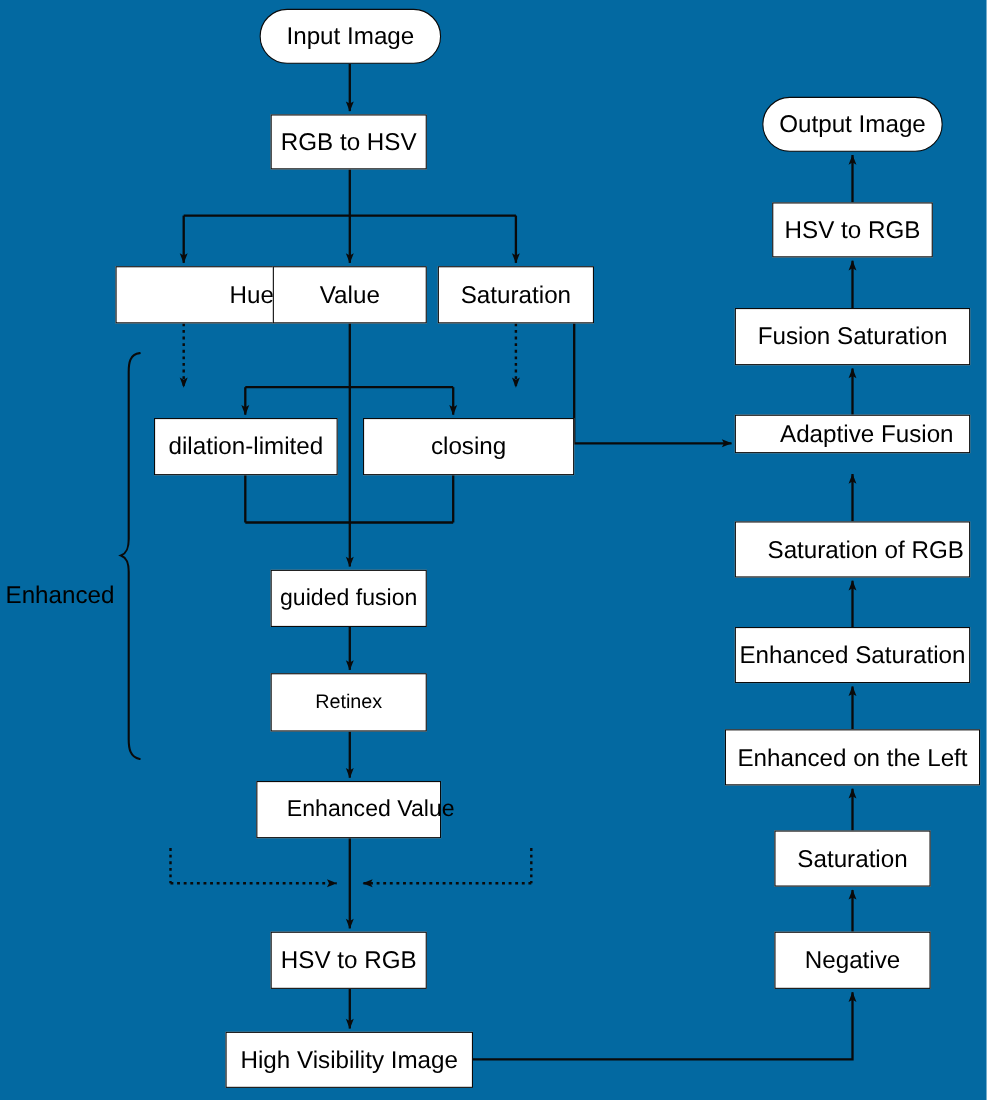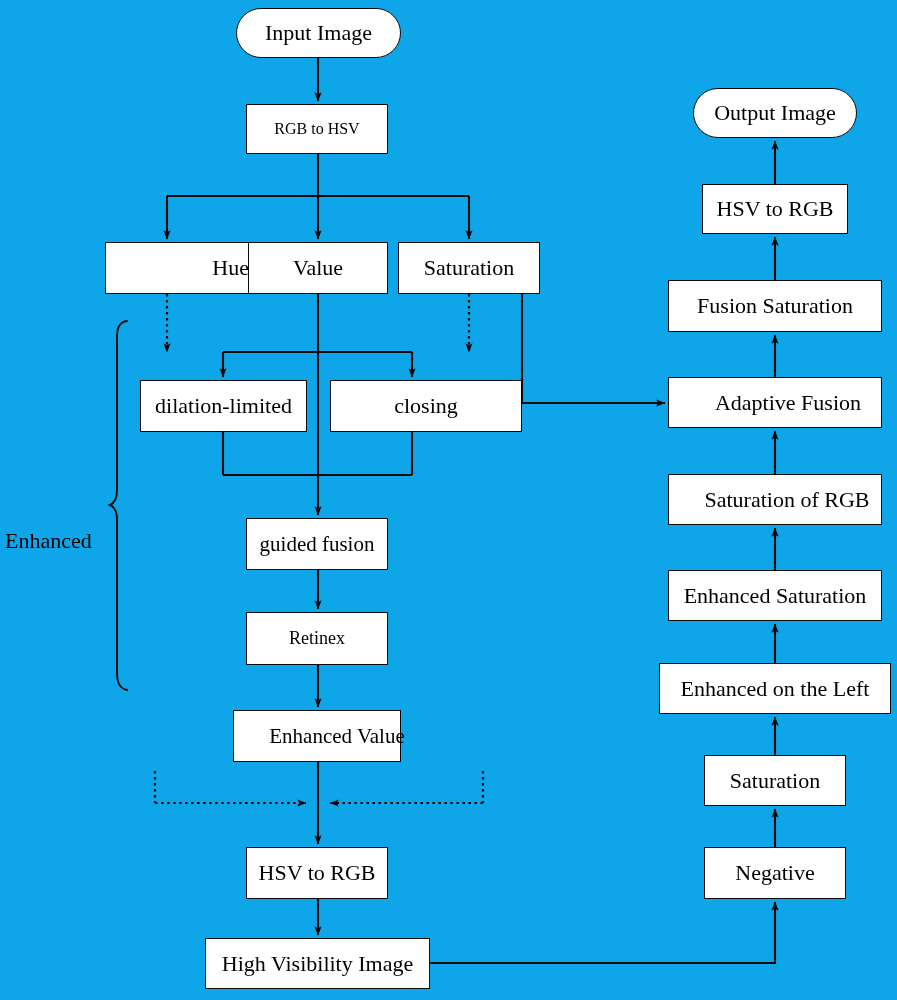--- a/index.html
+++ b/index.html
@@ -4,22 +4,22 @@
 <style>
   html, body {
     margin: 0;
     padding: 0;
     background: #ffffff;
   }
   #canvas {
     position: relative;
     width: 897px;
     height: 1000px;
-    background: #0ea5e9;
-    font-family: Liberation Serif, serif;
+    background: #0369a1;
+    font-family: Liberation Sans, sans-serif;
     overflow: hidden;
   }
   svg.wires {
     position: absolute;
     left: 0;
     top: 0;
     width: 897px;
     height: 1000px;
     pointer-events: none;
   }
@@ -122,21 +122,21 @@
         C115,507 117,511 117,520
         L117,672
         C117,680 118,688 127,690"></path>
     </g>
   </svg>
 
   <div class="node rounded" style="left:236px; top:8px; width:165px; height:50px; font-size:22px;">
     <span>Input Image</span>
   </div>
 
-  <div class="node" style="left:246px; top:104px; width:142px; height:50px; font-size:16px;">
+  <div class="node" style="left:246px; top:104px; width:142px; height:50px; font-size:22px;">
     <span>RGB to HSV</span>
   </div>
 
   <div class="node" style="left:105px; top:242px; width:145px; height:52px; font-size:22px;justify-content:flex-end;">
     <span>Hue</span>
   </div>
 
   <div class="node" style="left:248px; top:242px; width:140px; height:52px; font-size:22px;">
     <span>Value</span>
   </div>
@@ -186,21 +186,21 @@
   </div>
 
   <div class="node" style="left:668px; top:570px; width:214px; height:51px; font-size:22px;">
     <span>Enhanced Saturation</span>
   </div>
 
   <div class="node" style="left:668px; top:474px; width:214px; height:51px; font-size:22px;padding-left:24px;">
     <span>Saturation of RGB</span>
   </div>
 
-  <div class="node" style="left:668px; top:377px; width:214px; height:51px; font-size:22px;padding-left:26px;">
+  <div class="node" style="left:668px; top:377px; width:214px; height:35px; font-size:22px;padding-left:26px;">
     <span>Adaptive Fusion</span>
   </div>
 
   <div class="node" style="left:668px; top:280px; width:214px; height:52px; font-size:22px;">
     <span>Fusion Saturation</span>
   </div>
 
   <div class="node" style="left:702px; top:184px; width:146px; height:50px; font-size:22px;">
     <span>HSV to RGB</span>
   </div>

